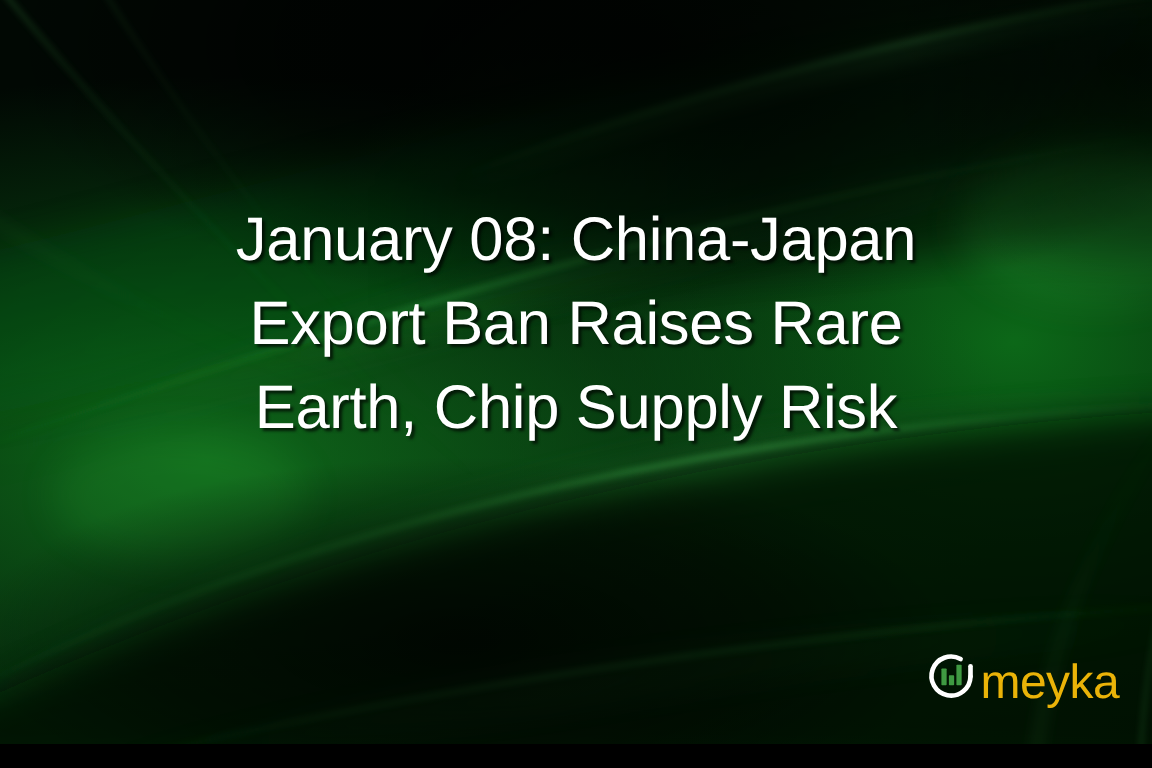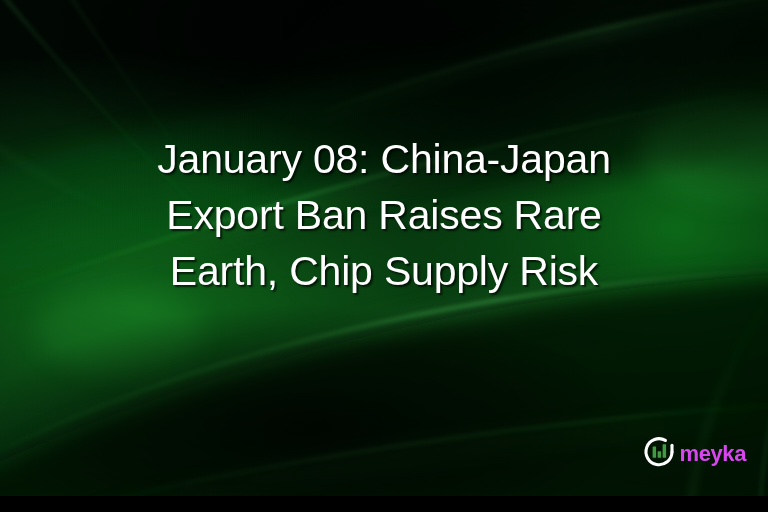--- a/index.html
+++ b/index.html
@@ -69,23 +69,23 @@
   
   #logo {
     position: absolute;
     right: 22px;
     bottom: 23px;
     display: flex;
     align-items: center;
     gap: 3px;
   }
   #logo-wordmark {
-    color: #d946ef;
-    font-size: 22px;
-    font-weight: 700;
+    color: #eab308;
+    font-size: 32px;
+    font-weight: 400;
     letter-spacing: -0.4px;
     line-height: 1;
   }
 </style>
 </head>
 <body>
 
 <div id="canvas">
 
   <div class="bg-layer" id="bg-base"></div>

